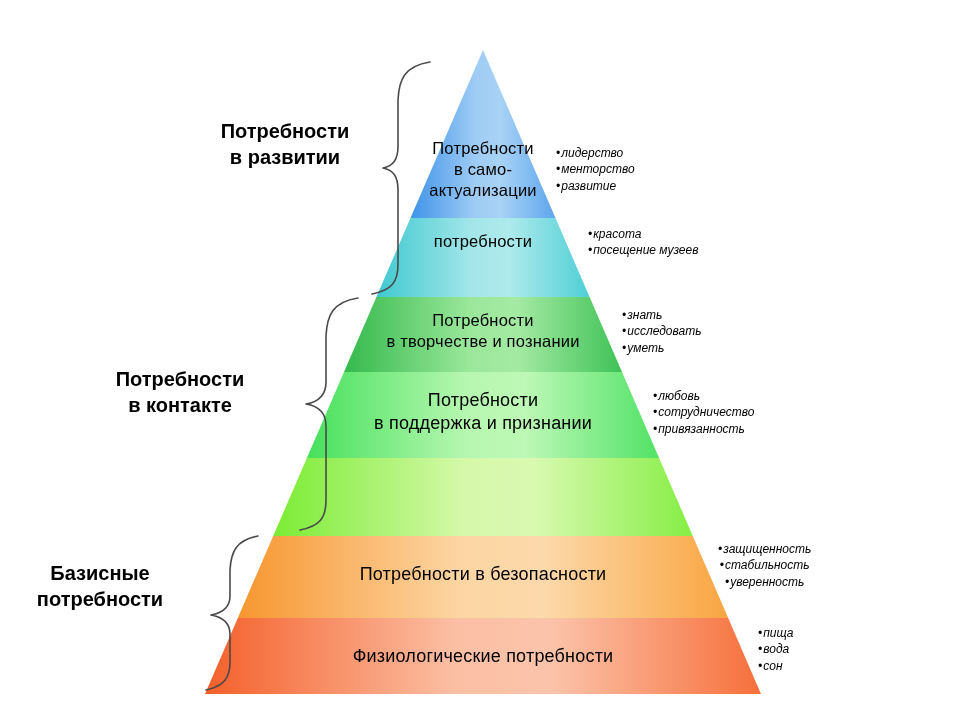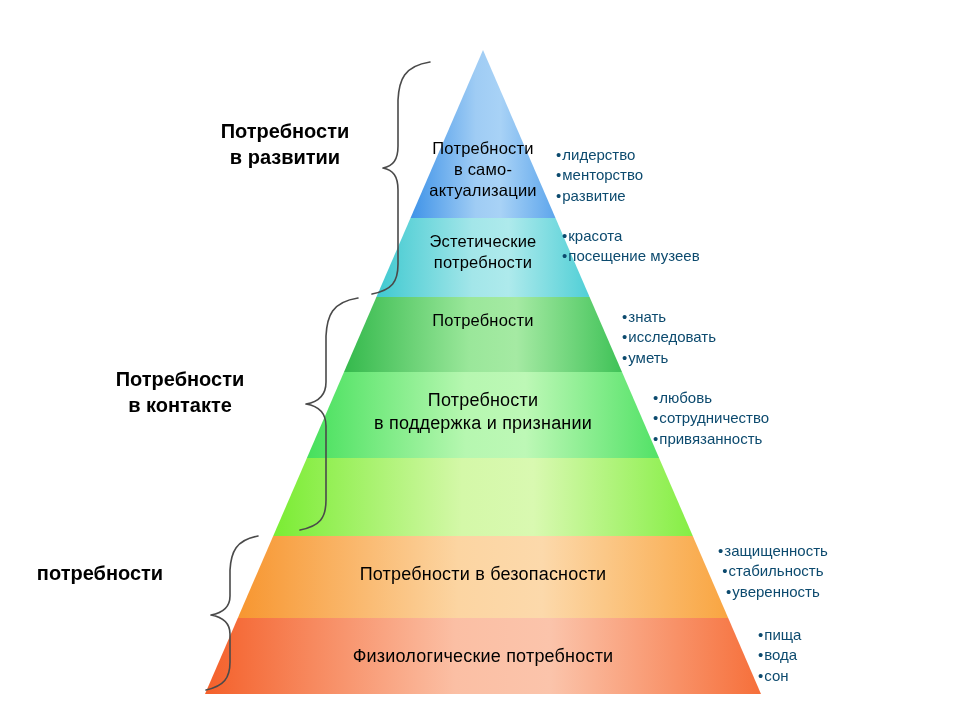--- a/index.html
+++ b/index.html
@@ -62,33 +62,34 @@
     white-space: nowrap;
   }
   .group-label .ln { display: block; }
   #grp-development { left: 185px; top: 118px; width: 200px; }
   #grp-contact     { left: 80px;  top: 366px; width: 200px; }
   #grp-basic       { left: 0px;   top: 560px; width: 200px; }
 
   
   .bullets {
     position: absolute;
-    color: #0c4a6e;
-    font-family: "Liberation Sans", sans-serif;
-    font-size: 15px;
+    color: #000000;
+    font-family: "Liberation Sans", sans-serif;
+    font-size: 12px;
     line-height: 1.36;
     white-space: nowrap;
+    font-style: italic;
   }
   .bullets .bl { display: block; }
   .bullets .bl::before {
     content: "\2022";
     margin-right: 1px;
   }
   #bul-self      { left: 556px; top: 145px; }
-  #bul-aesthetic { left: 562px; top: 226px; }
+  #bul-aesthetic { left: 588px; top: 226px; }
   #bul-cognitive { left: 622px; top: 307px; }
   #bul-esteem    { left: 653px; top: 388px; }
   #bul-social    { left: 694px; top: 469px; }
   #bul-safety    { left: 718px; top: 541px; text-align: center; }
   #bul-physio    { left: 758px; top: 625px; }
 </style>
 </head>
 <body>
 
 <div id="stage">
@@ -182,26 +183,26 @@
     </g>
   </svg>
 
   <div class="tier-caption" id="cap-self">
     <span class="ln">Потребности</span>
     <span class="ln">в само-</span>
     <span class="ln">актуализации</span>
   </div>
 
   <div class="tier-caption" id="cap-aesthetic">
-    <span class="ln">Эстетические</span>
     <span class="ln">потребности</span>
   </div>
 
   <div class="tier-caption" id="cap-cognitive">
     <span class="ln">Потребности</span>
+    <span class="ln">в творчестве и познании</span>
   </div>
 
   <div class="tier-caption" id="cap-esteem">
     <span class="ln">Потребности</span>
     <span class="ln">в поддержка и признании</span>
   </div>
 
 
   <div class="tier-caption" id="cap-safety">
     <span class="ln">Потребности в безопасности</span>
@@ -215,20 +216,21 @@
     <span class="ln">Потребности</span>
     <span class="ln">в развитии</span>
   </div>
 
   <div class="group-label" id="grp-contact">
     <span class="ln">Потребности</span>
     <span class="ln">в контакте</span>
   </div>
 
   <div class="group-label" id="grp-basic">
+    <span class="ln">Базисные</span>
     <span class="ln">потребности</span>
   </div>
 
   <div class="bullets" id="bul-self">
     <span class="bl">лидерство</span>
     <span class="bl">менторство</span>
     <span class="bl">развитие</span>
   </div>
 
   <div class="bullets" id="bul-aesthetic">

